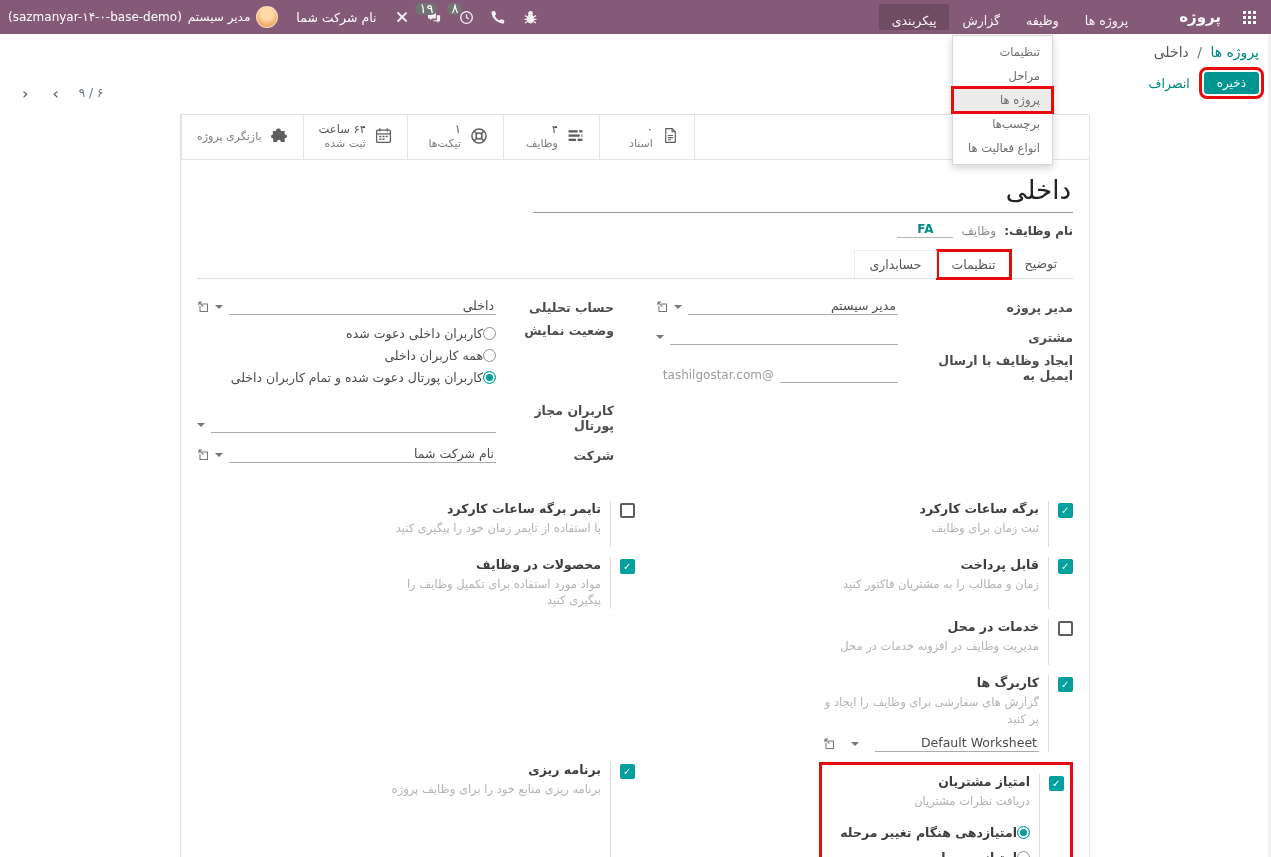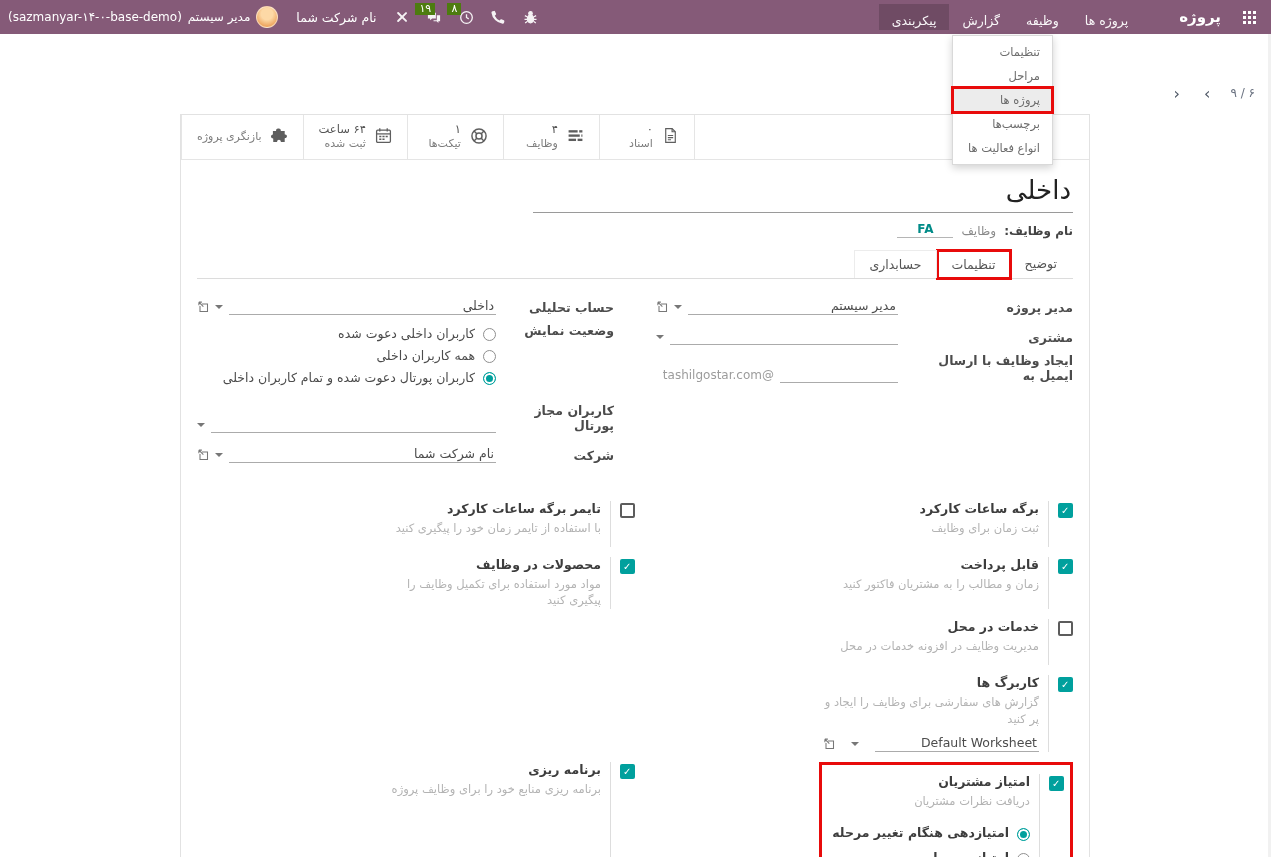--- a/index.html
+++ b/index.html
@@ -13,22 +13,22 @@
   .nav-group { display:flex; align-items:center; height:100%; }
   .apps-btn { width:36px; height:34px; display:flex; align-items:center; justify-content:center; }
   .grid-dot { width:3px; height:3px; background:#fff;
               box-shadow:5px 0 #fff,10px 0 #fff,0 5px #fff,5px 5px #fff,10px 5px #fff,0 10px #fff,5px 10px #fff,10px 10px #fff;
               margin:-10px 10px 0 0; }
   .app-name { font-weight:bold; font-size:15px; padding:0 10px; margin-left:28px; }
   .nav-item { padding:0 13px; height:26px; line-height:34px; font-size:12.5px; color:rgba(255,255,255,.95); }
   .nav-item.active { background:rgba(0,0,0,.16); }
   .nav-icon { width:32px; height:34px; display:flex; align-items:center; justify-content:center; position:relative; color:#fff; }
   .nav-icon svg { opacity:.92; }
-  .nbadge { position:absolute; top:3px; left:-3px; background:#4d7c0f; color:#fff; font-size:11px;
-            line-height:12px; padding:0 4px; border-radius:0; }
+  .nbadge { position:absolute; top:3px; left:-3px; background:#737373; color:#fff; font-size:13px;
+            line-height:12px; padding:0 4px; border-radius:6px; }
   .company { font-size:12.5px; padding:0 10px; }
   .user { display:flex; align-items:center; gap:6px; font-size:12px; padding:0 8px 0 4px; }
   .avatar { width:22px; height:22px; border-radius:50%;
             background:radial-gradient(circle at 50% 35%, #fdd9a6 35%, #eda45e 75%); border:1px solid rgba(255,255,255,.5); }
 
   
   .dropdown { position:absolute; top:35px; right:218px; width:101px; background:#fff;
               border:1px solid #d9d9d9; box-shadow:0 3px 8px rgba(0,0,0,.18); padding:4px 0; z-index:60; }
   .dd-item { padding:4px 12px; font-size:11.5px; color:#6d6d6d; text-align:right; line-height:16px; }
   .dd-item.hl { background:#ececec; outline:3px solid #e80b0b; outline-offset:-1px; }
@@ -82,21 +82,21 @@
   .flabel.w-r { width:175px; }
   .flabel.w-l { width:118px; }
   .fctrl { flex:1; display:flex; align-items:flex-end; gap:6px; }
   .fline { flex:1; border-bottom:1px solid #ababab; min-height:17px; font-size:12.5px; color:#4c4c4c; padding:0 2px 1px; }
   .fline.short { flex:0 0 118px; }
   .alias-txt { color:#9c9c9c; font-size:12px; padding-bottom:1px; }
   .caret { width:0; height:0; border-left:4px solid transparent; border-right:4px solid transparent;
            border-top:4px solid #777; margin-bottom:6px; flex-shrink:0; }
   .ext-icon { color:#777; margin-bottom:2px; flex-shrink:0; display:flex; }
   .vrad { display:flex; flex-direction:column; gap:7px; padding-top:3px; margin-bottom:10px; }
-  .ritem { display:flex; align-items:flex-end; gap:8px; font-size:12.5px; color:#4c4c4c; }
+  .ritem { display:flex; align-items:center; gap:0; font-size:12.5px; color:#4c4c4c; }
   .rdot { width:13px; height:13px; border:1px solid #8f8f8f; border-radius:50%; background:#fff; flex-shrink:0; }
   .rdot.sel { background:#00a09d; border-color:#00a09d; box-shadow:inset 0 0 0 2px #fff; }
 
   
   .sgrid { display:grid; grid-template-columns:1fr 1fr; margin-top:30px; }
   .setting { display:flex; gap:9px; width:250px; margin-bottom:10px; }
   .cb { width:15px; height:15px; border-radius:2px; flex-shrink:0; margin-top:2px; }
   .cb.on { background:#00a09d; position:relative; }
   .cb.on::after { content:"✓"; color:#fff; font-size:10px; position:absolute; top:0; left:3px; line-height:15px; }
   .cb.off { background:#fff; border:2px solid #5c5c5c; }
@@ -176,20 +176,31 @@
 
   <div class="dropdown">
     <div class="dd-item">تنظیمات</div>
     <div class="dd-item">مراحل</div>
     <div class="dd-item hl">پروژه ها</div>
     <div class="dd-item">برچسب‌ها</div>
     <div class="dd-item">انواع فعالیت ها</div>
   </div>
 
   <div class="cpanel">
+    <div class="cp-right">
+      <div class="breadcrumb">
+        <span class="crumb-link">پروژه ها</span>
+        <span class="crumb-sep">/</span>
+        <span class="crumb-cur">داخلی</span>
+      </div>
+      <div class="btn-row">
+        <span class="save-btn">ذخیره</span>
+        <span class="discard-btn">انصراف</span>
+      </div>
+    </div>
     <div class="cp-left">
       <span class="pager-count">۶ / ۹</span>
       <span class="chev">›</span>
       <span class="chev">‹</span>
     </div>
   </div>
 
   <div class="content">
     <div class="sheet">
 

